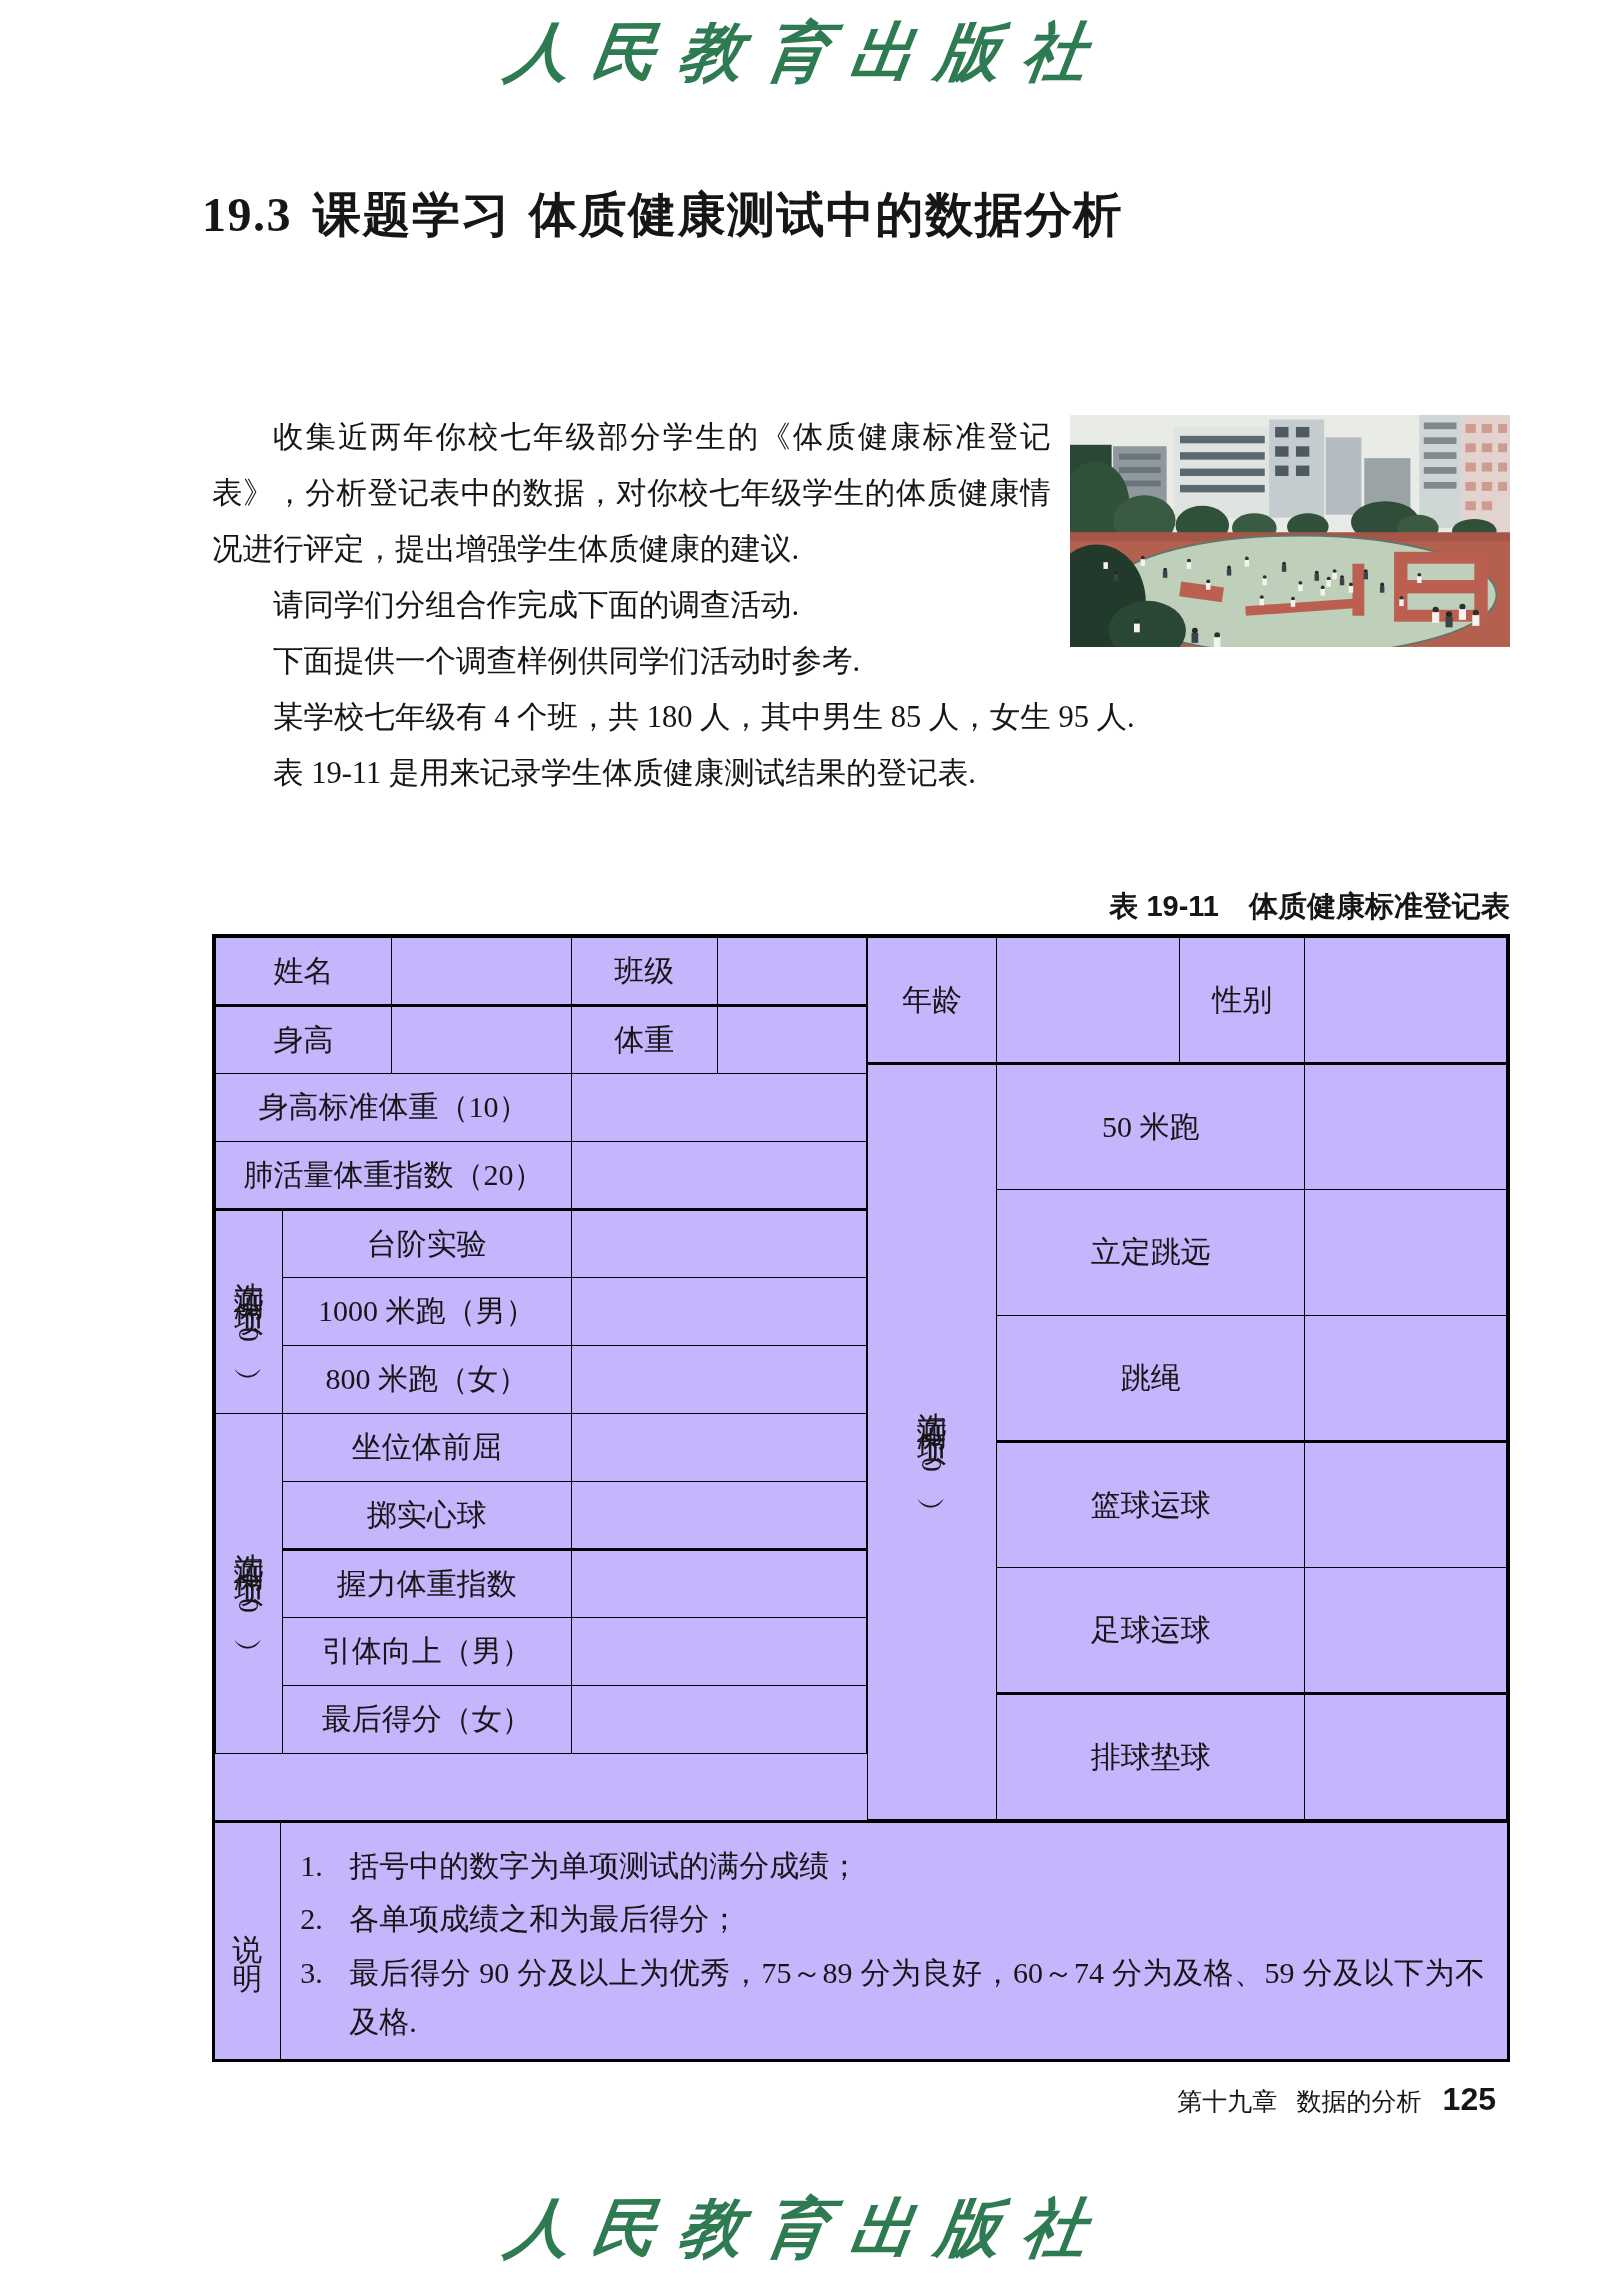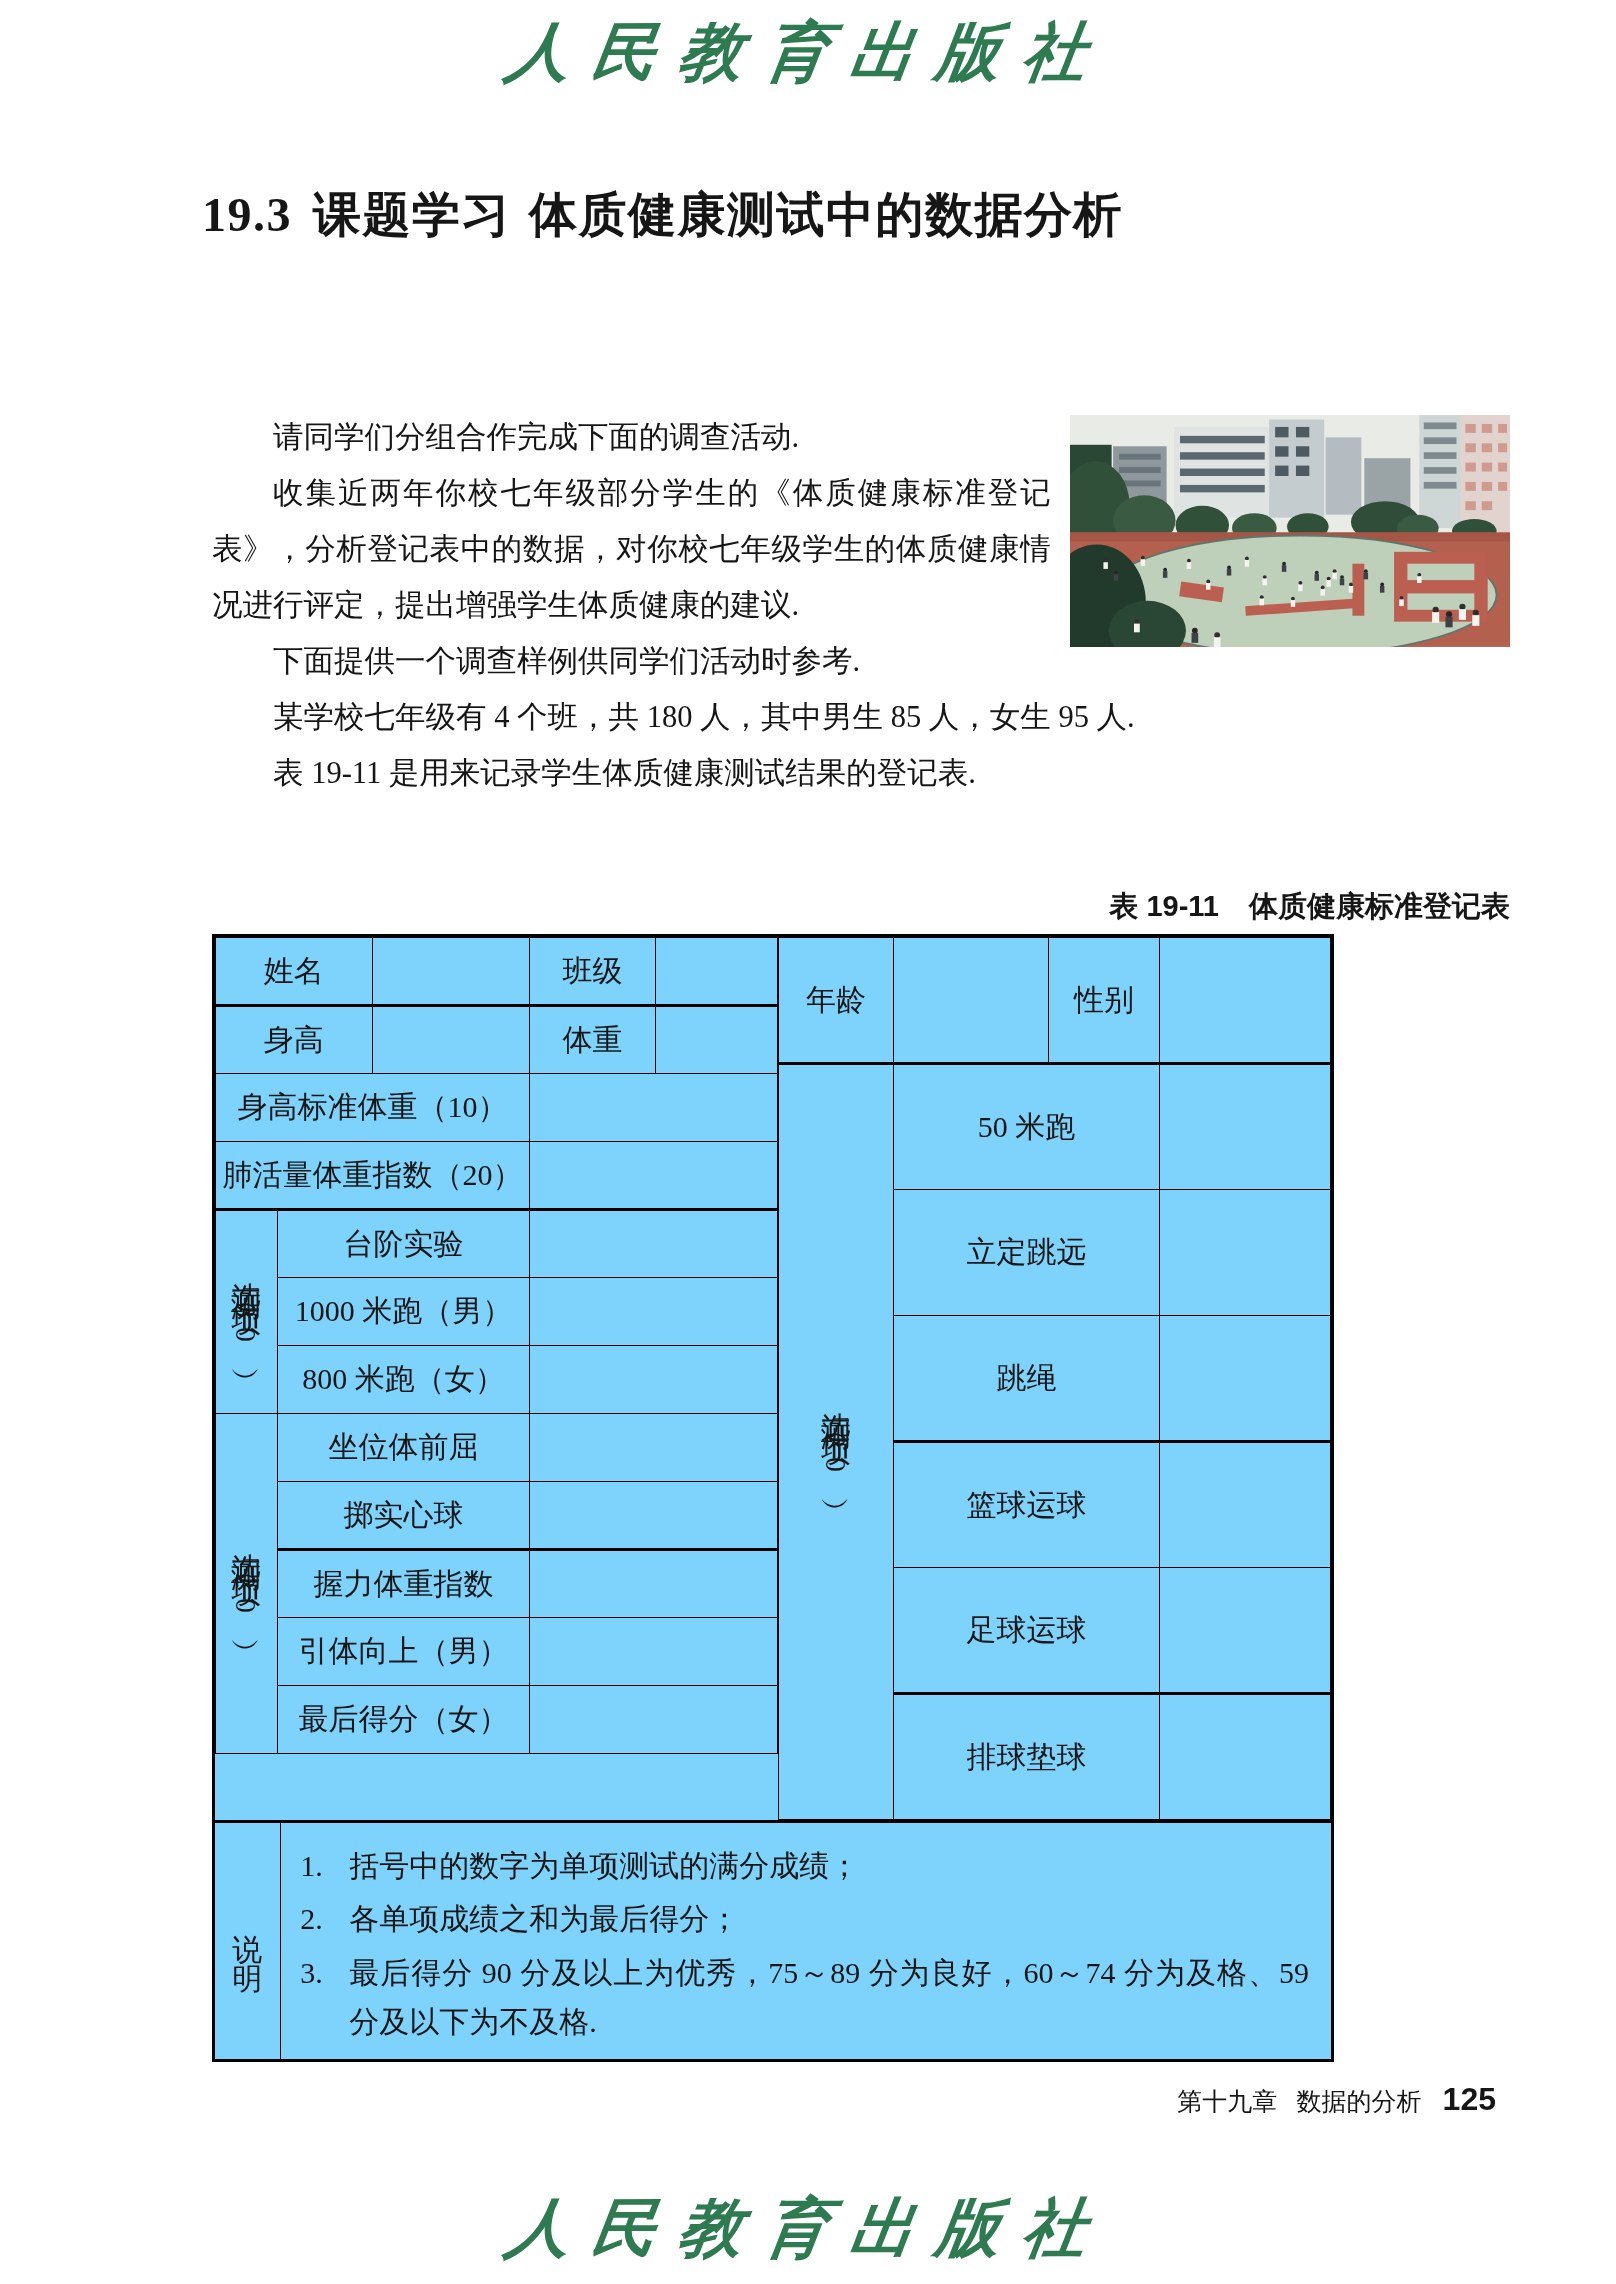--- a/index.html
+++ b/index.html
@@ -26,22 +26,22 @@
   }
   p.body { margin:0; font-size:30.5px; line-height:56px; text-align:justify; text-indent:2em; }
   
   .caption {
     position:absolute; left:212px; top:887px; width:1298px; text-align:right;
     font-family:"Liberation Sans","DejaVu Sans",sans-serif; font-weight:bold; font-size:29px;
   }
   .caption .cap-title { margin-left:30px; }
   
   .regtable {
-    position:absolute; left:212px; top:934px; width:1122px; box-sizing:border-box;
-    border:3.7px solid #000; background:#7dd3fc;
+    position:absolute; left:212px; top:934px; width:1298px; box-sizing:border-box;
+    border:3.7px solid #000; background:#c4b5fd;
   }
   .tbl-top { display:flex; align-items:flex-start; }
   table.half { border-collapse:collapse; table-layout:fixed; }
   table.half td {
     border:1.5px solid #000; text-align:center; vertical-align:middle;
     font-size:30px; padding:0 3px; overflow:hidden;
   }
   table.tleft tr  { height:68px; }
   table.tright tr { height:126px; }
   tr.head { height:86px; }
@@ -195,22 +195,22 @@
     <g transform="translate(168,290) scale(1.5)">
         <use href="#pd"></use>
       </g>
     <g transform="translate(198,296) scale(1.5)">
         <use href="#pw"></use>
       </g>
     <g transform="translate(90,278) scale(1.3)">
         <use href="#pw"></use>
       </g>
   </svg>
+  <p class="body">收集近两年你校七年级部分学生的《体质健康标准登记表》，分析登记表中的数据，对你校七年级学生的体质健康情况进行评定，提出增强学生体质健康的建议.</p>
   <p class="body">请同学们分组合作完成下面的调查活动.</p>
-  <p class="body">收集近两年你校七年级部分学生的《体质健康标准登记表》，分析登记表中的数据，对你校七年级学生的体质健康情况进行评定，提出增强学生体质健康的建议.</p>
   <p class="body">下面提供一个调查样例供同学们活动时参考.</p>
   <p class="body">某学校七年级有 4 个班，共 180 人，其中男生 85 人，女生 95 人.</p>
   <p class="body">表 19-11 是用来记录学生体质健康测试结果的登记表.</p>
 </div>
 
 <div class="caption">
   <span>表 19-11</span><span class="cap-title">体质健康标准登记表</span>
 </div>
 
 <div class="regtable">

